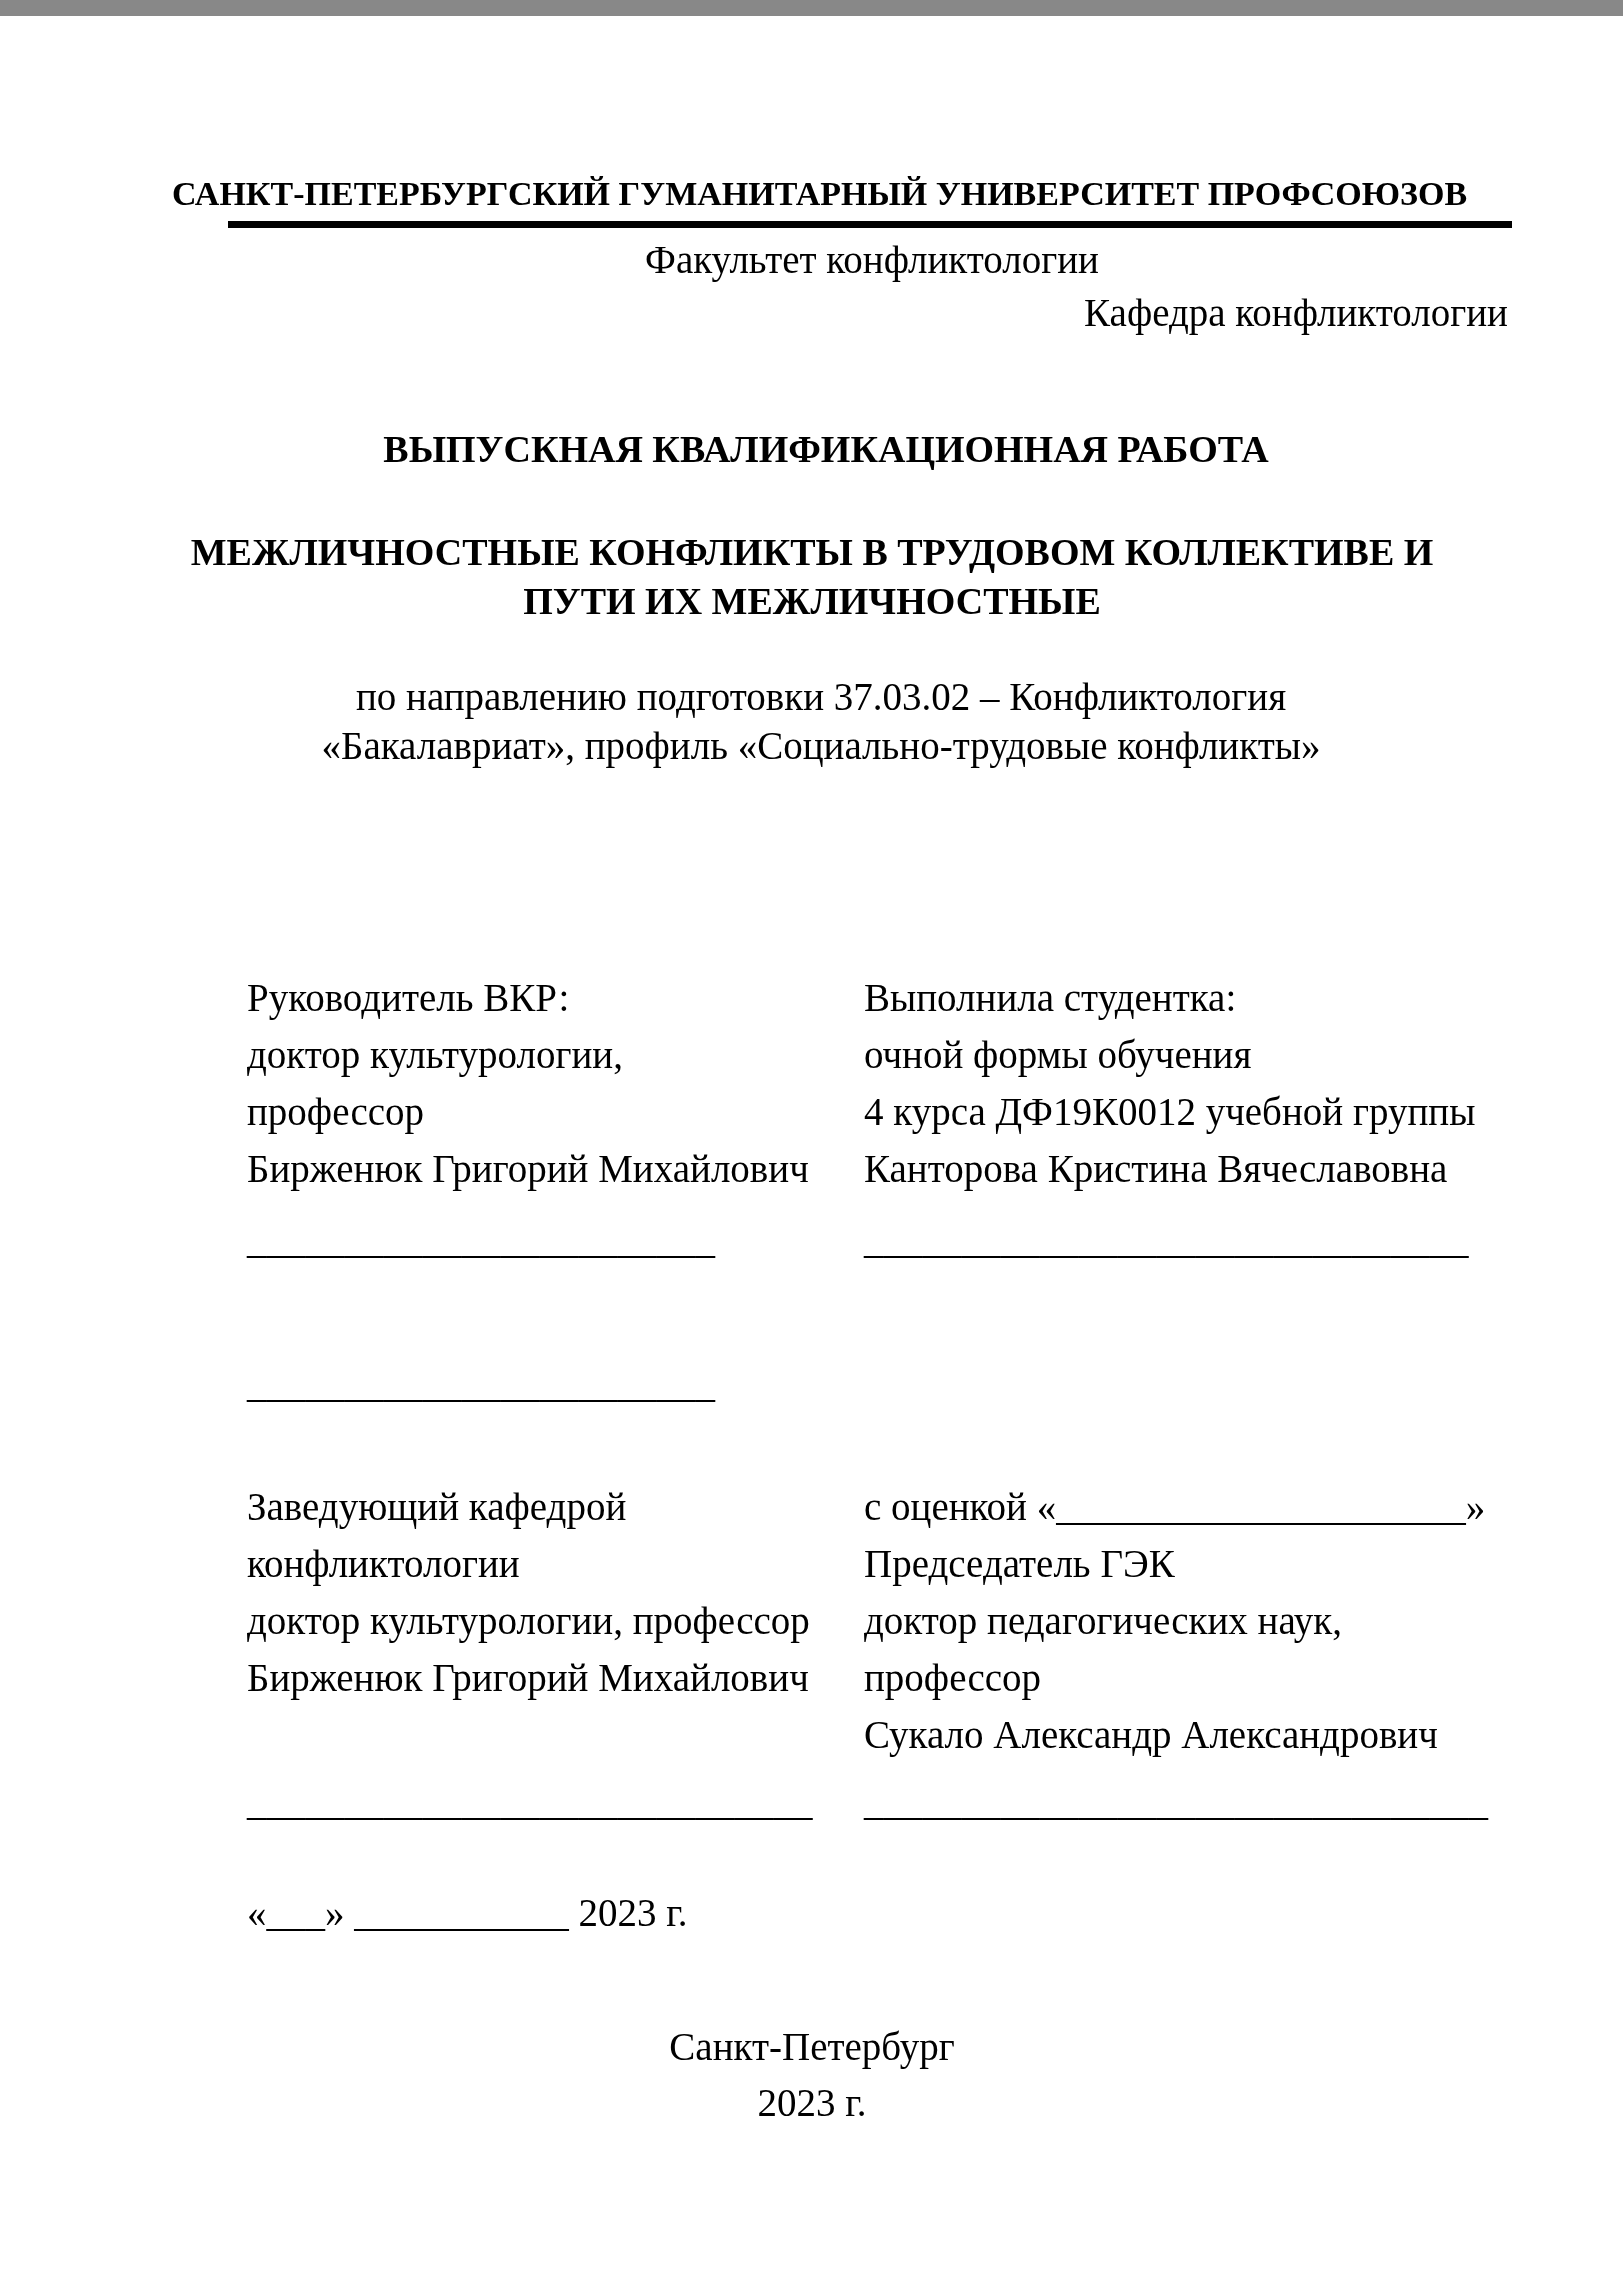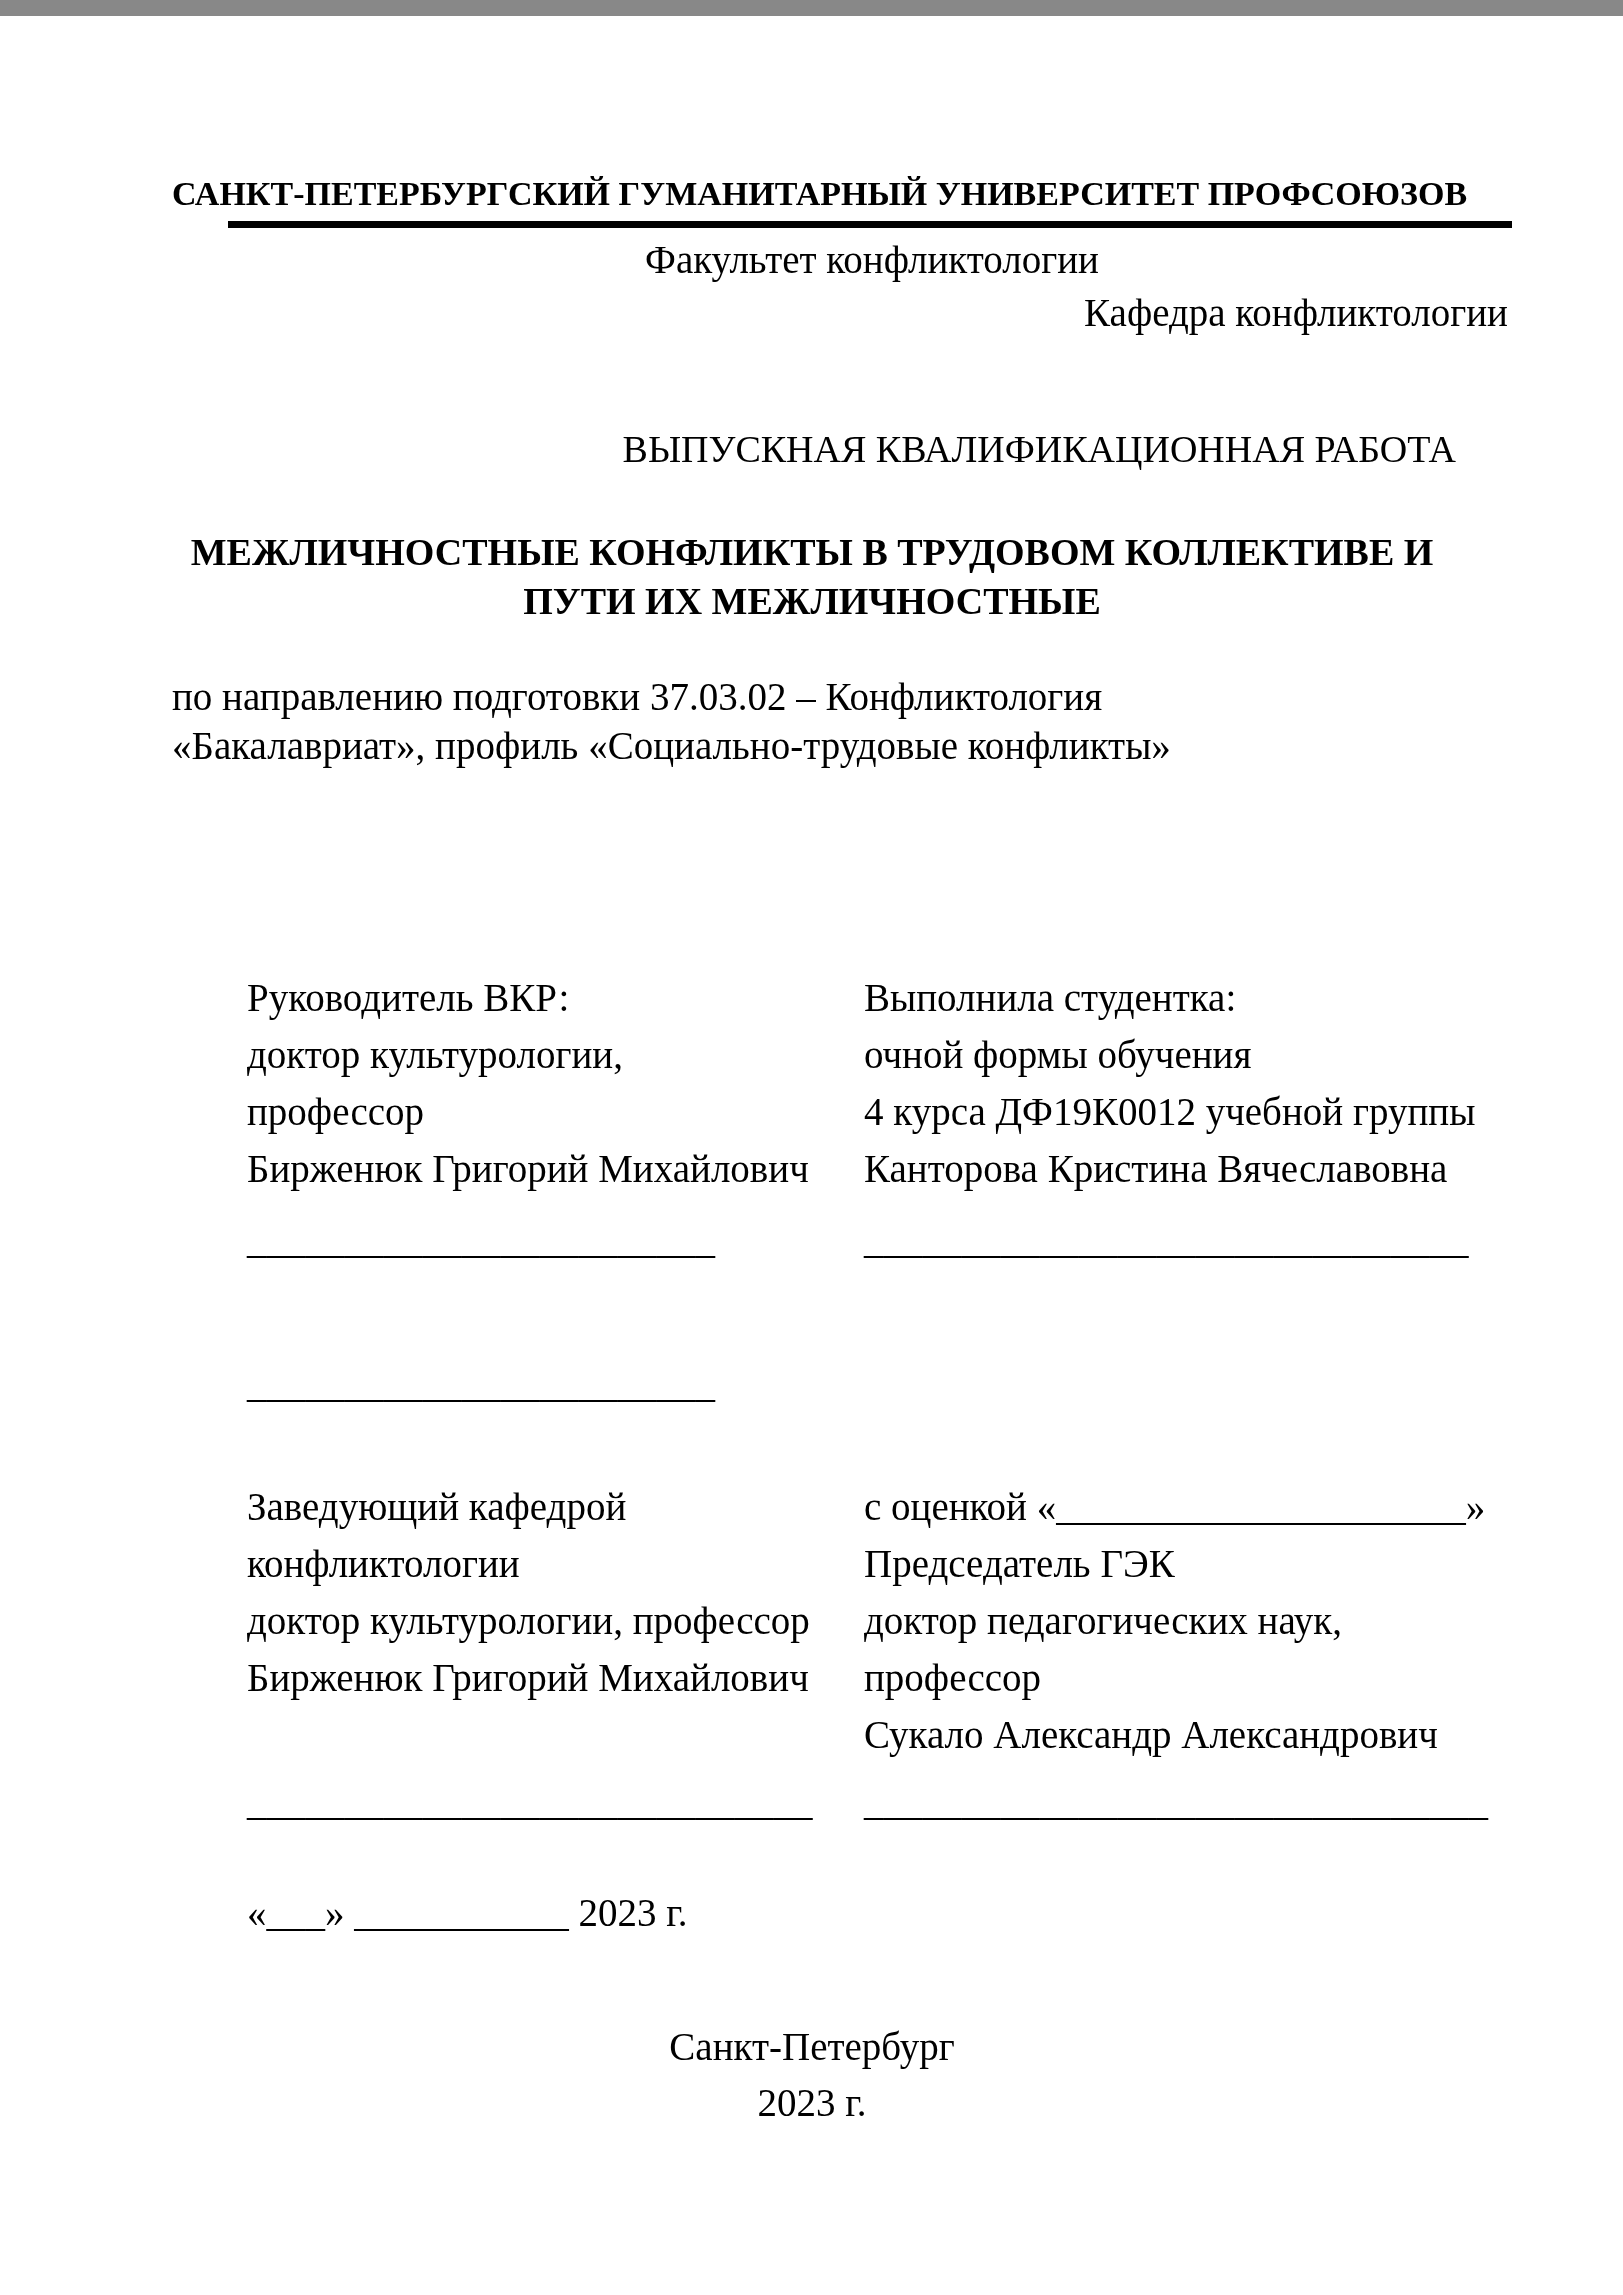--- a/index.html
+++ b/index.html
@@ -44,39 +44,40 @@
     text-align: center;
   }
   .department-line {
     top: 274px;
     left: 232px;
     width: 1276px;
     text-align: right;
   }
   .work-type {
     top: 411px;
-    left: 176px;
+    left: 186px;
     width: 1280px;
-    text-align: right;
-    font-weight: normal;
+    text-align: center;
+    font-weight: bold;
     font-size: 38px;
   }
   .main-title {
     top: 512px;
     left: 172px;
     width: 1280px;
     text-align: center;
     font-weight: bold;
     font-size: 38px;
     line-height: 49px;
   }
   .program {
     top: 656px;
-    left: 172px;
+    left: 181px;
     width: 1280px;
+    text-align: center;
     line-height: 49px;
   }
   .col-left  { left: 247px;  width: 612px; line-height: 57px; }
   .col-right { left: 864px; width: 675px; line-height: 57px; }
   .block-a { top: 953px; }
   .sig-row1 { top: 1200px; line-height: 47px; }
   .sig-row2 { top: 1344px; line-height: 47px; }
   .block-b { top: 1462px; }
   .sig-bottom { top: 1762px; line-height: 47px; }
   .date-bottom {

